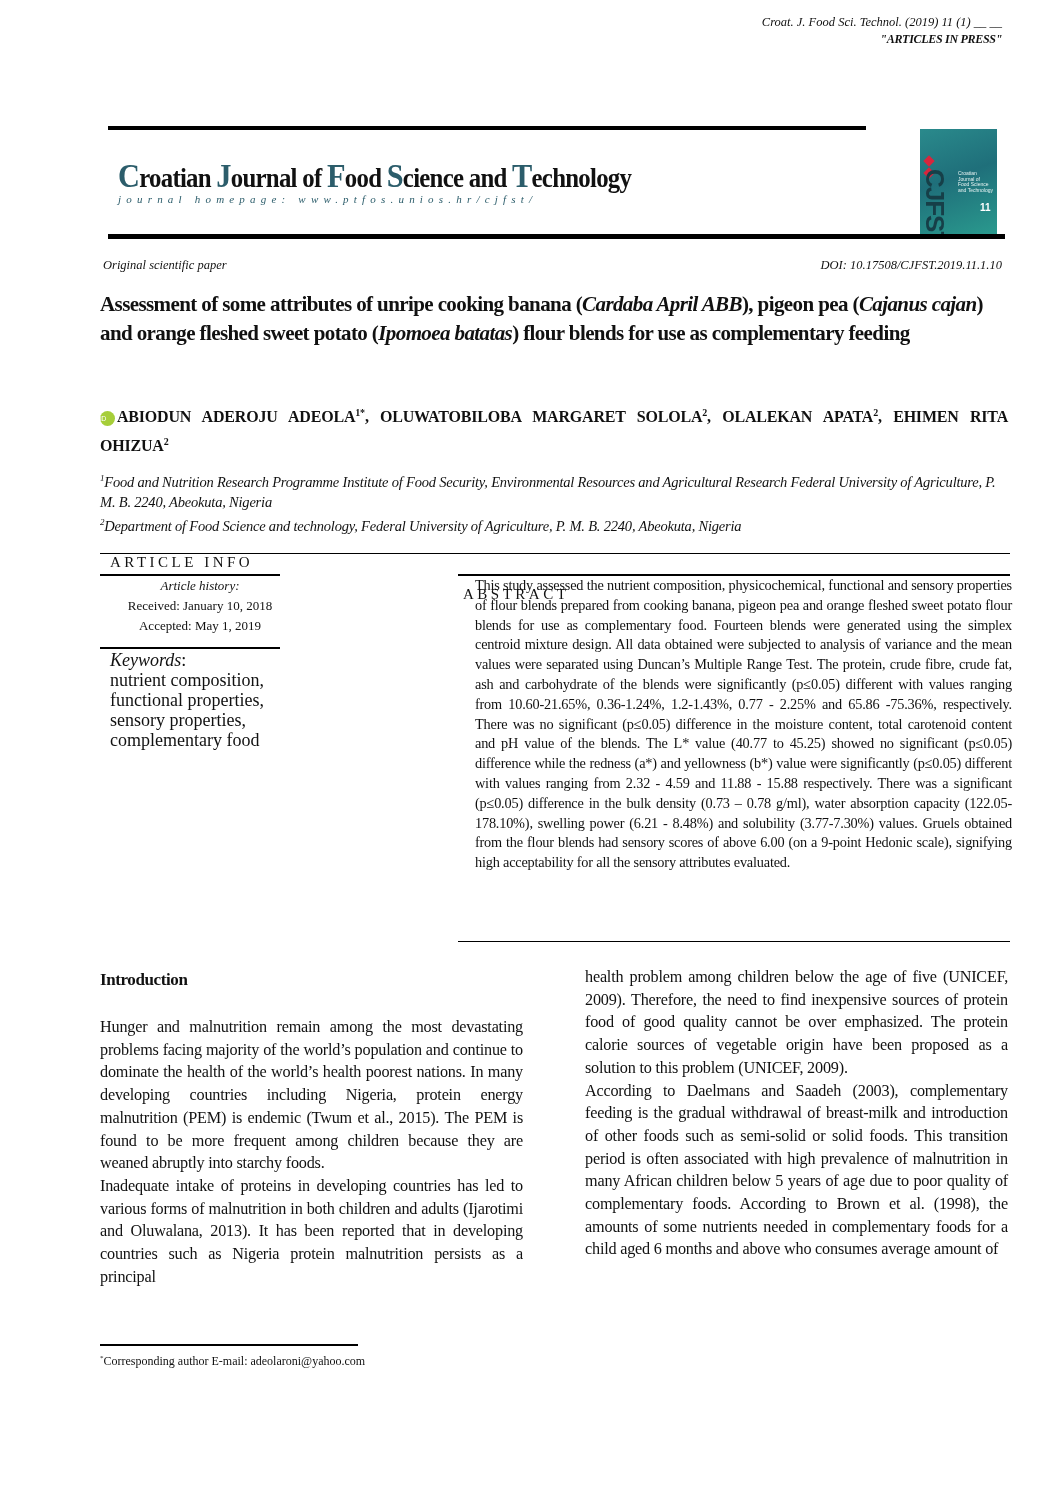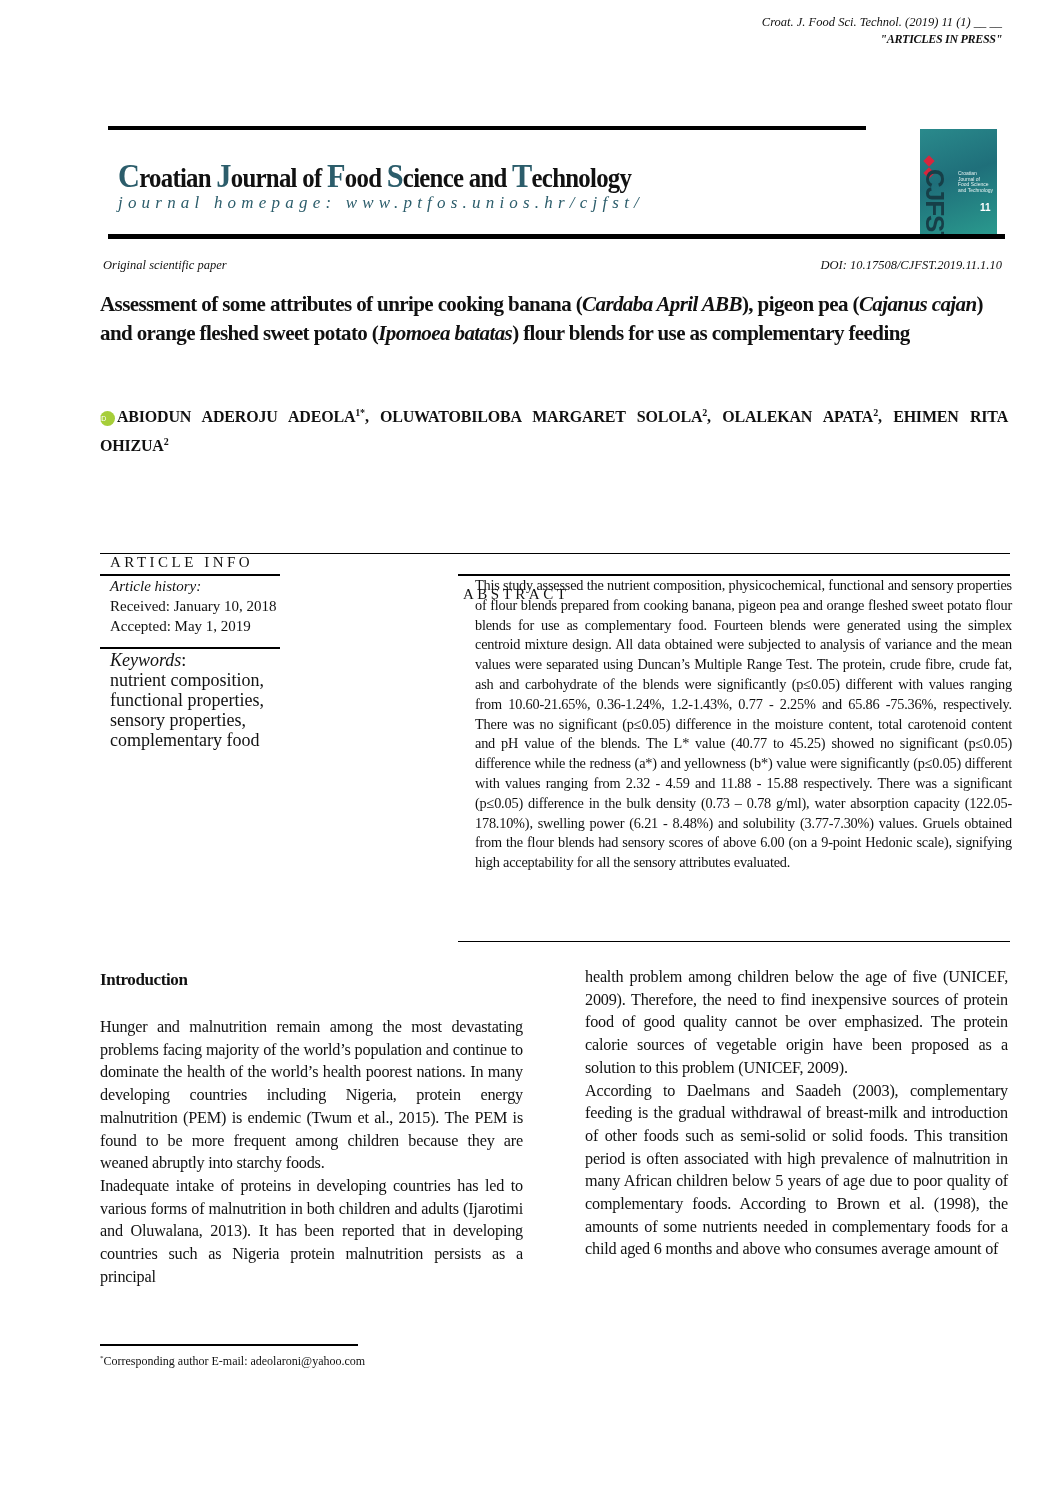--- a/index.html
+++ b/index.html
@@ -8,21 +8,21 @@
   .abs { position: absolute; }
 
   .running-head { right: 56px; top: 14px; text-align: right; font-style: italic; font-size: 12.5px; line-height: 17px; }
   .running-head .press { font-weight: bold; font-size: 12px; letter-spacing: -0.3px; }
 
   .rule-top { left: 108px; top: 126px; width: 758px; height: 4px; background: #000; }
   .rule-bottom { left: 108px; top: 234px; width: 897px; height: 5px; background: #000; }
 
   .journal-title { left: 118px; top: 158px; font-size: 27px; font-weight: bold; letter-spacing: -0.8px; color: #111; white-space: nowrap; transform: scaleX(0.92); transform-origin: left; }
   .journal-title .cap { color: #2c5d6b; font-size: 33px; }
-  .homepage { left: 118px; top: 193px; font-size: 17px; font-style: italic; letter-spacing: 5.2px; color: #2c5d6b; white-space: nowrap; }
+  .homepage { left: 118px; top: 193px; font-size: 11px; font-style: italic; letter-spacing: 5.2px; color: #2c5d6b; white-space: nowrap; }
 
   .cover { left: 920px; top: 129px; width: 77px; height: 106px; background: linear-gradient(160deg, #2a8a8c 0%, #1f6f7a 45%, #2a9a8e 100%); overflow: hidden; }
   .cover .dot { position: absolute; left: 5px; width: 8px; height: 8px; background: #d7263d; transform: rotate(45deg); }
   .cover .cjfst { position: absolute; left: -4px; top: 40px; color: #163f48; font-weight: bold; font-family: "Liberation Sans", sans-serif; font-size: 26px; transform: rotate(90deg); transform-origin: left top; left: 30px; top: 40px; letter-spacing: -1px; }
   .cover .ctitle { position: absolute; left: 38px; top: 42px; font-size: 5px; line-height: 5.5px; color: #e6f3f2; font-family: "Liberation Sans", sans-serif; }
   .cover .vol { position: absolute; left: 60px; top: 73px; font-size: 10px; color: #fff; font-weight: bold; font-family: "Liberation Sans", sans-serif; }
 
   .paper-type { left: 103px; top: 258px; font-size: 12.5px; font-style: italic; }
   .doi { right: 56px; top: 258px; font-size: 12.5px; font-style: italic; text-align: right; }
 
@@ -30,21 +30,21 @@
   .authors { left: 100px; top: 400px; width: 908px; font-size: 16px; font-weight: bold; line-height: 25px; text-align: justify; text-align-last: left; letter-spacing: -0.2px; }
   .orcid { display: inline-block; width: 15px; height: 15px; border-radius: 50%; background: #a6ce39; color: #fff; font-size: 7px; font-family: "Liberation Sans", sans-serif; text-align: center; line-height: 15px; vertical-align: 1px; margin-right: 2px; font-weight: normal; }
   .authors sup { font-size: 10px; }
 
   .affil { left: 100px; top: 468px; width: 910px; font-size: 14.5px; font-style: italic; line-height: 20px; letter-spacing: -0.2px; }
   .affil sup { font-size: 9px; }
 
   .info-top { left: 100px; top: 553px; width: 910px; height: 1px; background: #000; }
   .info-head { left: 110px; top: 554px; font-size: 15px; letter-spacing: 3.5px; }
   .info-rule1 { left: 100px; top: 574px; width: 180px; height: 1.5px; background: #000; }
-  .info-body { left: 110px; top: 576px; width: 180px; font-size: 15px; line-height: 20px; }
+  .info-body { left: 110px; top: 576px; width: 180px; font-size: 13px; line-height: 20px; text-align: center; }
   .info-rule2 { left: 100px; top: 647px; width: 180px; height: 1.5px; background: #000; }
   .kw { left: 110px; top: 650px; width: 200px; font-size: 18px; line-height: 20px; }
 
   .abs-head { left: 463px; top: 586px; font-size: 15px; letter-spacing: 3.5px; }
   .abs-rule { left: 458px; top: 574px; width: 552px; height: 1.5px; background: #000; }
   .abs-body { left: 475px; top: 576px; width: 537px; font-size: 14.3px; line-height: 19.8px; text-align: justify; letter-spacing: -0.2px; }
   .abs-bottom { left: 458px; top: 941px; width: 552px; height: 1px; background: #000; }
 
   .intro-head { left: 100px; top: 970px; font-size: 17px; font-weight: bold; letter-spacing: -0.4px; }
   .col1 { left: 100px; top: 1016px; width: 423px; font-size: 16.2px; line-height: 22.7px; text-align: justify; letter-spacing: -0.2px; }
@@ -89,20 +89,22 @@
 <h1 class="abs article-title" id="article-title" style="font-size:21px"><span>Assessment of some attributes of unripe cooking banana (</span><em>Cardaba April ABB</em><span>), pigeon pea (</span><em>Cajanus cajan</em><span>) and orange fleshed sweet potato (</span><em>Ipomoea batatas</em><span>) flour blends for use as complementary feeding</span></h1>
 
 <div class="abs authors">
   <span class="orcid">iD</span><span>ABIODUN ADEROJU ADEOLA</span><sup>1*</sup>,
   <span>OLUWATOBILOBA MARGARET SOLOLA</span><sup>2</sup>,
   <span>OLALEKAN APATA</span><sup>2</sup>,
   <span>EHIMEN RITA OHIZUA</span><sup>2</sup>
 </div>
 
 <div class="abs affil">
+  <div><sup>1</sup><span>Food and Nutrition Research Programme Institute of Food Security, Environmental Resources and Agricultural Research Federal University of Agriculture, P. M. B. 2240, Abeokuta, Nigeria</span></div>
+  <div><sup>2</sup><span>Department of Food Science and technology, Federal University of Agriculture, P. M. B. 2240, Abeokuta, Nigeria</span></div>
 </div>
 
 <div class="abs info-top"></div>
 <div class="abs info-head">ARTICLE INFO</div>
 <div class="abs info-rule1"></div>
 <div class="abs info-body">
   <div style="font-style:italic">Article history:</div>
   <div>Received: January 10, 2018</div>
   <div>Accepted: May 1, 2019</div>
 </div>

